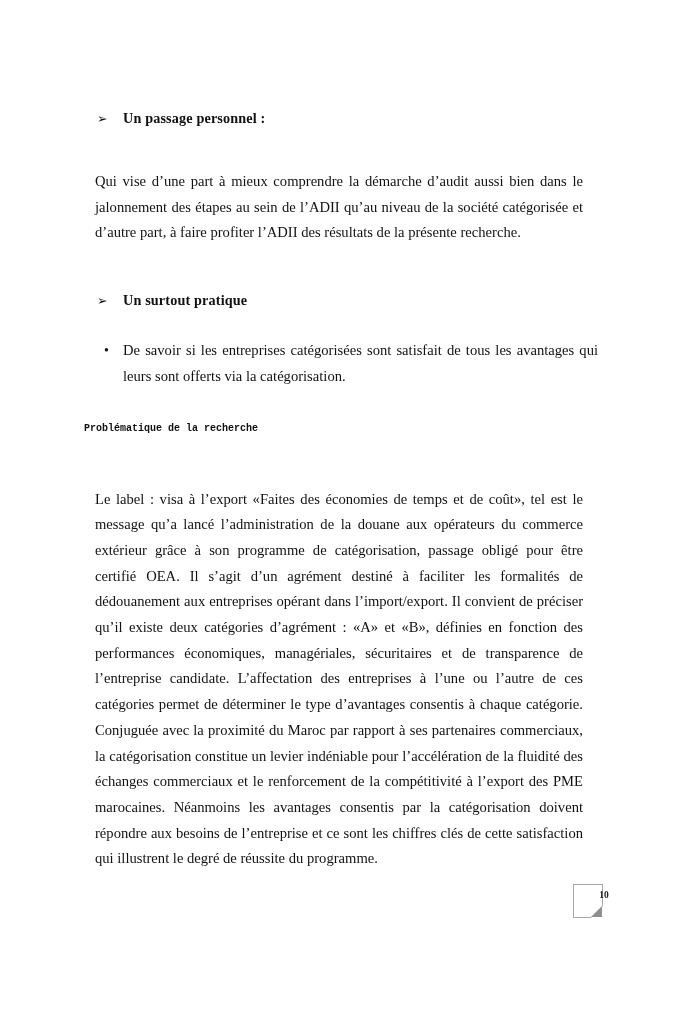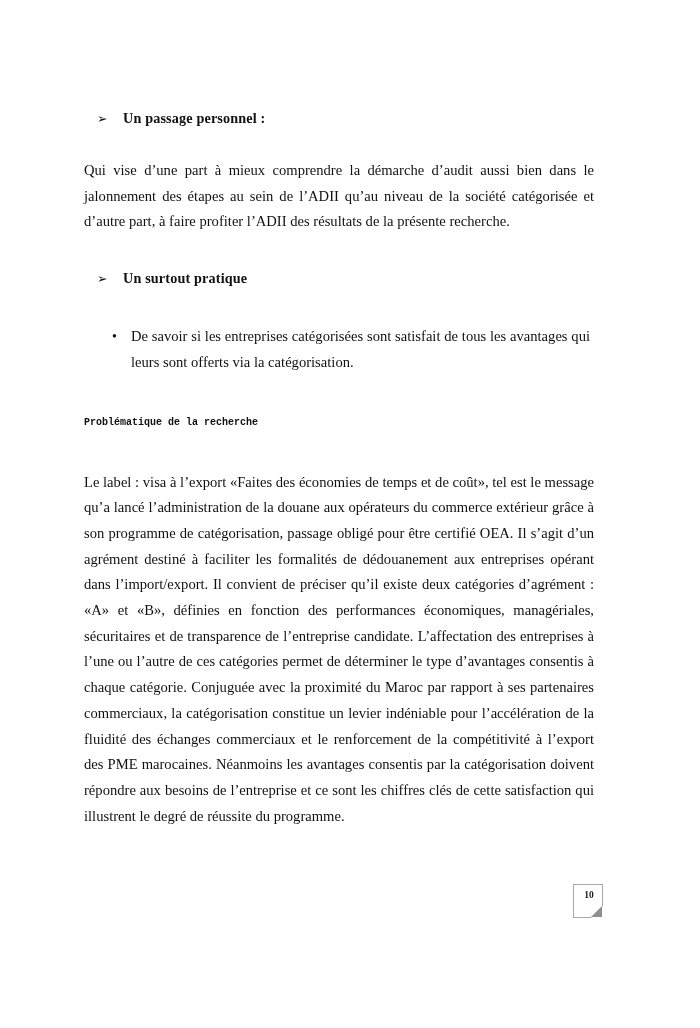--- a/index.html
+++ b/index.html
@@ -41,36 +41,36 @@
   .arrow-heading .label {
     letter-spacing: 0.15px;
   }
 
   
   .para {
     font-size: 14.6px;
     line-height: 25.7px;
     text-align: justify;
     text-justify: inter-word;
-    margin: 4px;
+    margin: 15px;
   }
   .para.nojustify { text-align: left; }
 
   
   .section-heading {
     font-size: 10px;
     font-weight: bold;
     line-height: 26px;
     margin: 4px;
     font-family: Liberation Mono, monospace;
   }
 
   
   .bullet-list {
-    margin: 8px;
+    margin: 0;
     padding: 0;
     list-style: none;
   }
   .bullet-list li {
     position: relative;
     padding-left: 43px;
     font-size: 14.6px;
     line-height: 25.7px;
     text-align: justify;
     text-justify: inter-word;
@@ -98,21 +98,21 @@
     left: 573px;
     top: 884px;
     width: 30px;
     height: 34px;
     border: 1px solid #a8a8a8;
     background: #ffffff;
     box-sizing: border-box;
   }
   .page-number-box .num {
     position: absolute;
-    left: 1px;
+    left: 16px;
     top: 5px;
     width: 100%;
     text-align: center;
     font-size: 9.5px;
     font-weight: bold;
     font-family: "Liberation Serif", "DejaVu Serif", serif;
     color: #1a1a1a;
   }
   
   .page-number-box .fold-bg {

